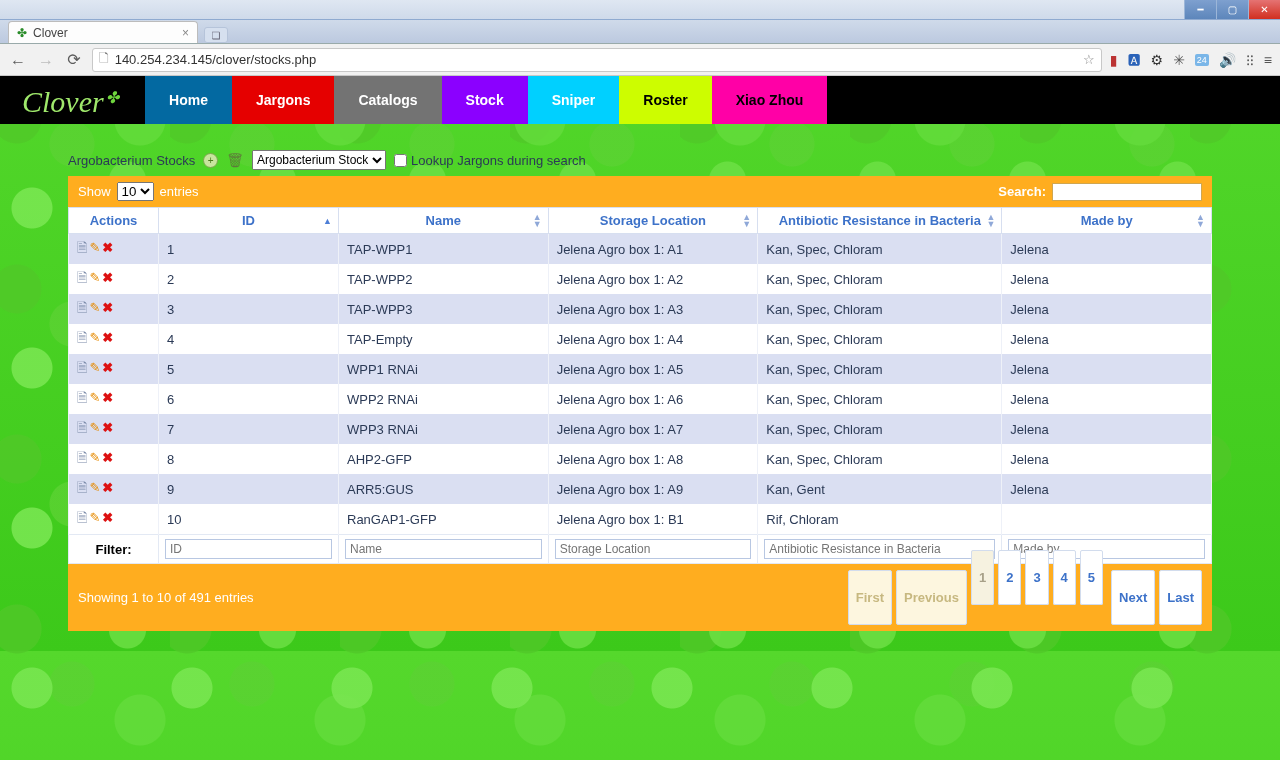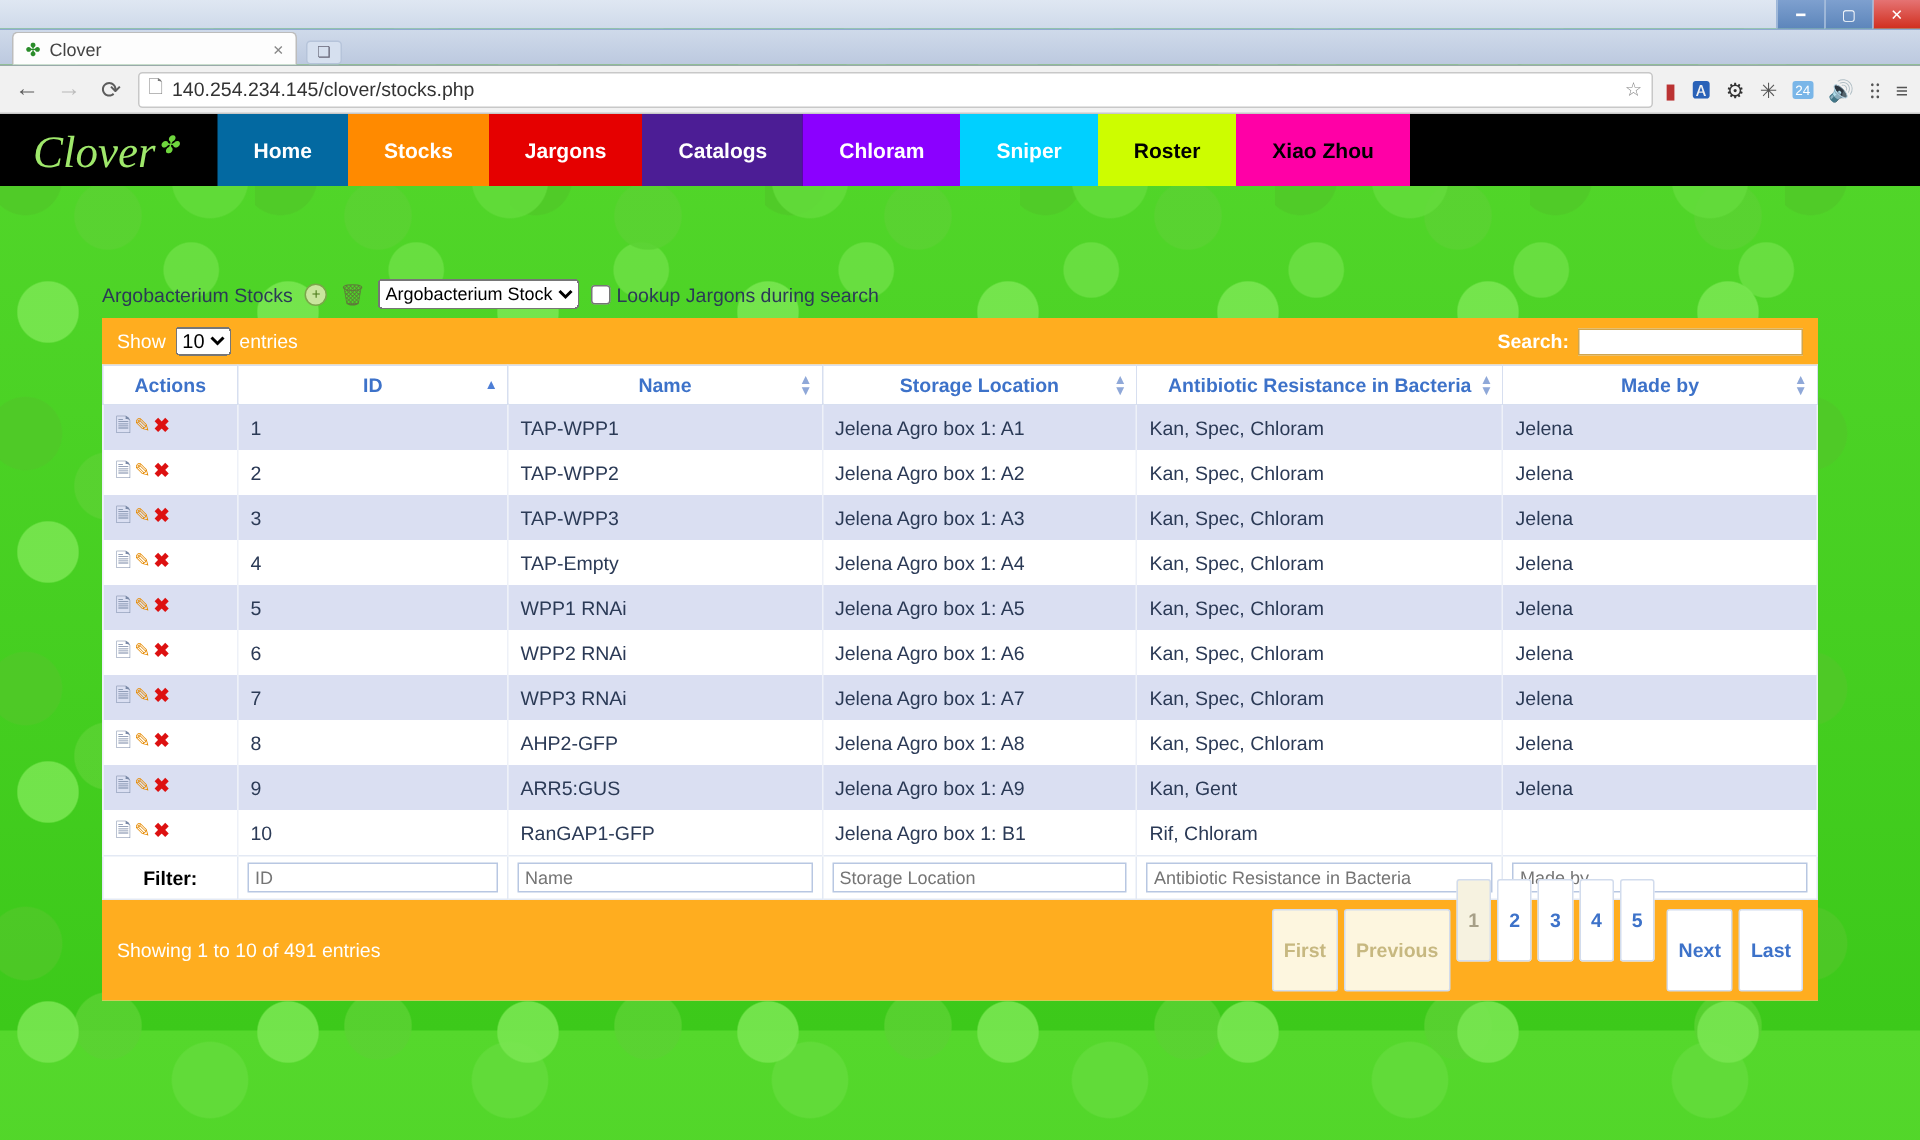--- a/index.html
+++ b/index.html
@@ -116,35 +116,34 @@
   }
   .brand .clv { color:#6fd63e; font-size:16px; margin-top:-10px; }
   .navitem {
     display:flex; align-items:center; justify-content:center;
     color:#fff; font-weight:bold; font-size:14px;
     padding: 0 24px;
   }
   .c-green  { background:#0369a1; }
   .c-orange { background:#ff8a00; }
   .c-red    { background:#e50000; }
-  .c-blue   { background:#4c1d95; }
+  .c-blue   { background:#737373; }
   .c-purple { background:#8b00ff; }
   .c-cyan   { background:#00d0ff; }
   .c-yellow { background:#cdfd00; color:#000; }
   .c-pink   { background:#ff00a6; color:#000000; }
 
   
   .pagesub {
     padding: 26px 0 6px 68px;
     display:flex;
     align-items:center;
     gap:8px;
     color:#2b3a56;
     font-size:13px;
-    margin-top:36px;
   }
   .pagesub .round {
     width:15px;height:15px;border-radius:50%;
     background:#c9e59e;border:1px solid #7aa64a;
     display:inline-flex;align-items:center;justify-content:center;
     font-size:10px;color:#4a7a1a;
   }
   .pagesub .bucket { color:#5e7a3a; font-size:14px; }
   .pagesub select {
     font-size:12px; height:20px;
@@ -255,24 +254,23 @@
   </div>
 </div>
 
 <div class="appbar">
   <div class="brand">
     <span>Clover</span>
       <span class="clv">✤</span>
   </div>
   <div id="navitems" style="display:flex;">
       <div class="navitem c-green">Home</div>
-      <div class="navitem c-orange">Stocks</div>
       <div class="navitem c-red">Jargons</div>
       <div class="navitem c-blue">Catalogs</div>
-      <div class="navitem c-purple">Chloram</div>
+      <div class="navitem c-purple">Stock</div>
       <div class="navitem c-cyan">Sniper</div>
       <div class="navitem c-yellow">Roster</div>
       <div class="navitem c-pink">Xiao Zhou</div>
     </div>
 </div>
 
 <div class="pagesub">
   <span style="font-weight:normal;">Argobacterium Stocks</span>
   <span class="round">+</span>
   <span class="bucket">🗑</span>

